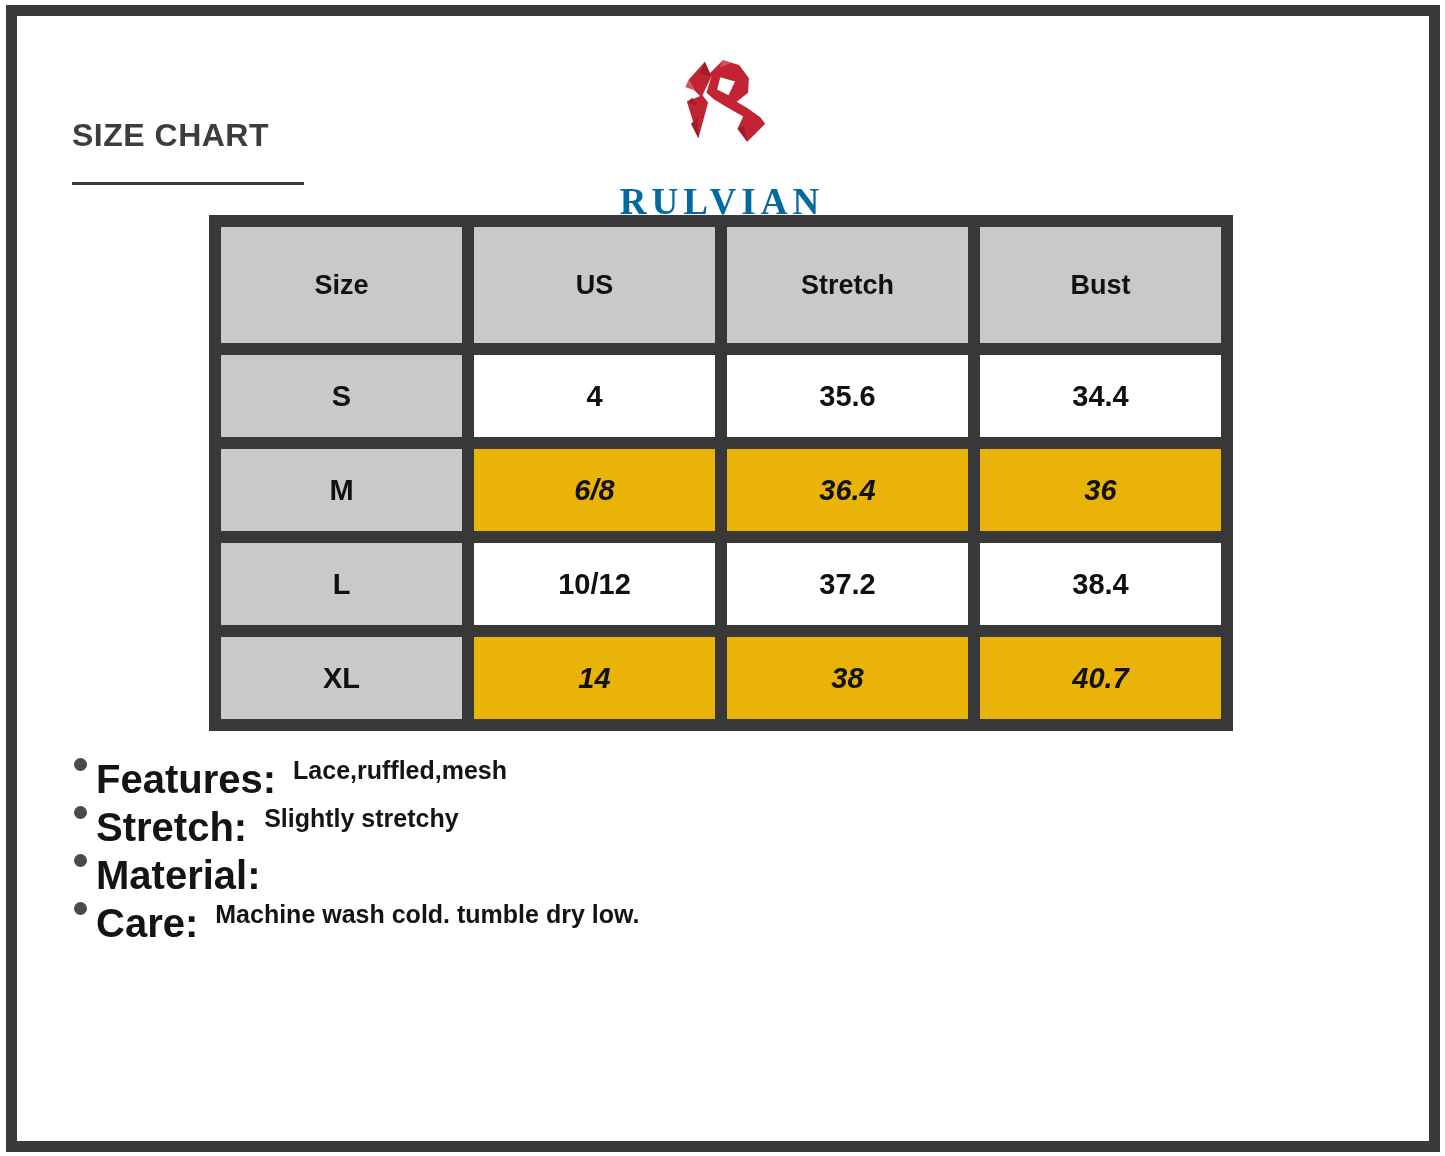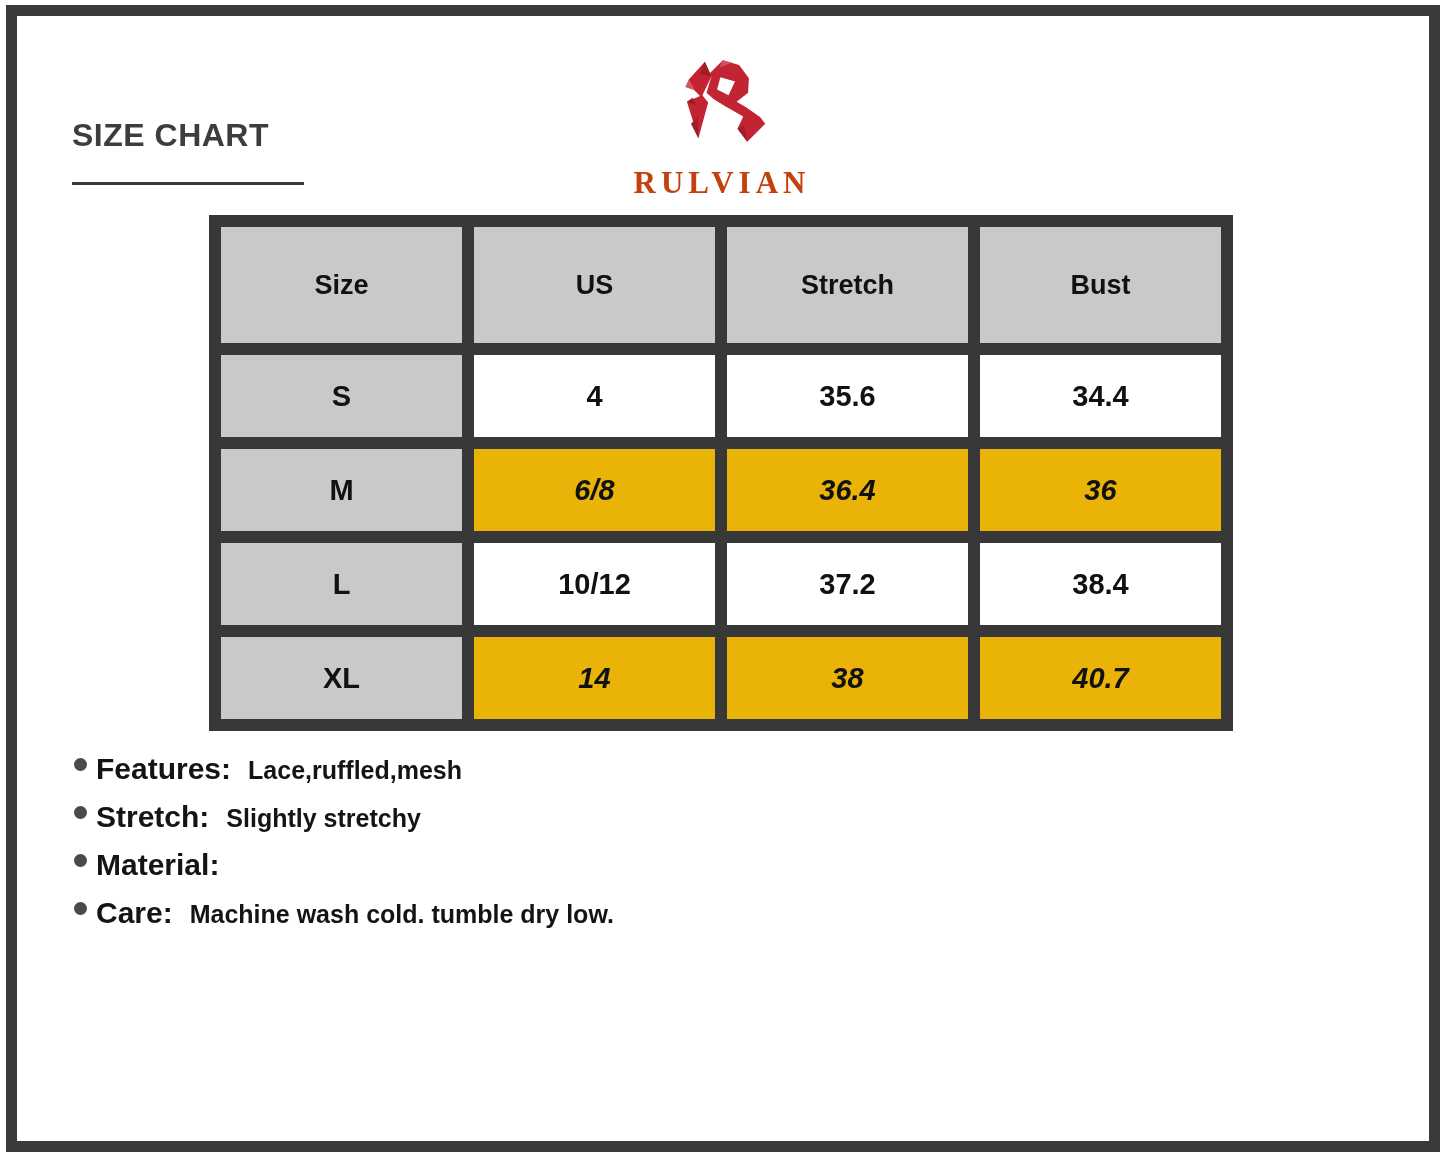--- a/index.html
+++ b/index.html
@@ -48,26 +48,26 @@
     top: 46px;
     width: 300px;
     text-align: center;
   }
   .brand-logo {
     width: 106px;
     height: 114px;
     display: inline-block;
   }
   .brand-name {
-    margin-top: 1px;
+    margin-top: 16px;
     font-family: "Liberation Serif", serif;
     font-weight: bold;
-    font-size: 31px;
+    font-size: 37px;
     letter-spacing: 5px;
-    color: #c2410c;
+    color: #0369a1;
   }
   
   .size-table {
     position: absolute;
     left: 209px;
     top: 215px;
     border-collapse: separate;
     border-spacing: 12px;
     background: #383838;
   }
@@ -110,26 +110,27 @@
   }
   .dot {
     flex: none;
     width: 13px;
     height: 13px;
     border-radius: 50%;
     background: #4a4a4a;
     margin: 6px 9px 0 0;
   }
   .detail-label {
-    font-size: 30px;
+    font-size: 40px;
     font-weight: bold;
     color: #141414;
     margin-right: 17px;
     white-space: nowrap;
     line-height: 33px;
+    margin-top: 11px;
   }
   .detail-value {
     font-size: 25px;
     font-weight: bold;
     color: #141414;
     white-space: nowrap;
     line-height: 33px;
     margin-top: 2px;
   }
 </style>

